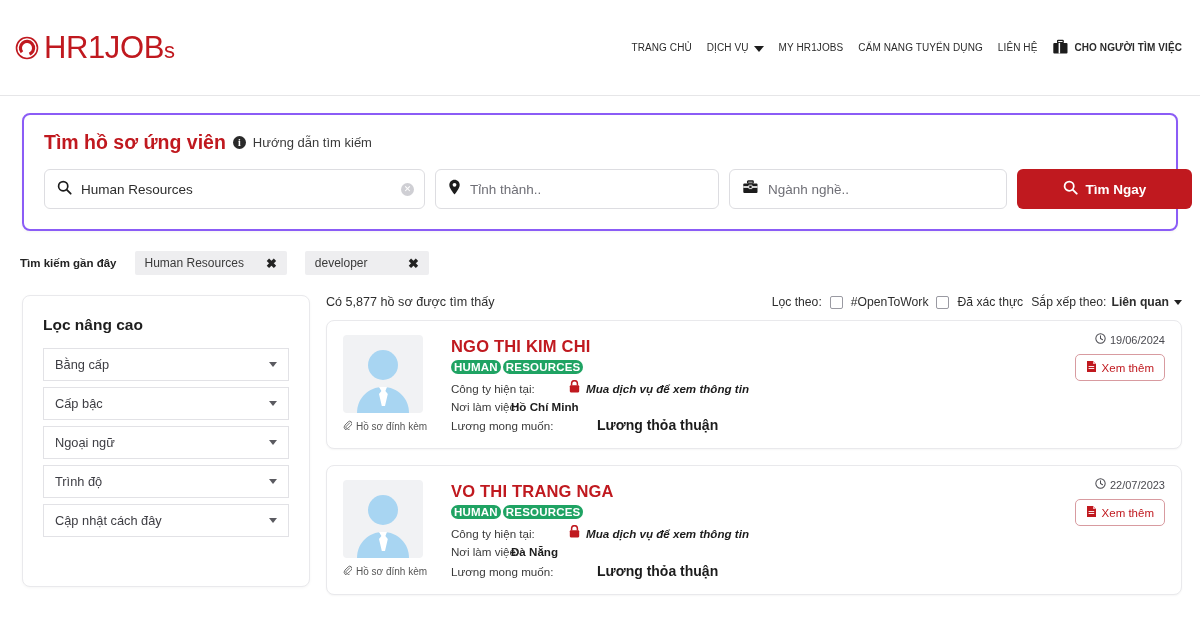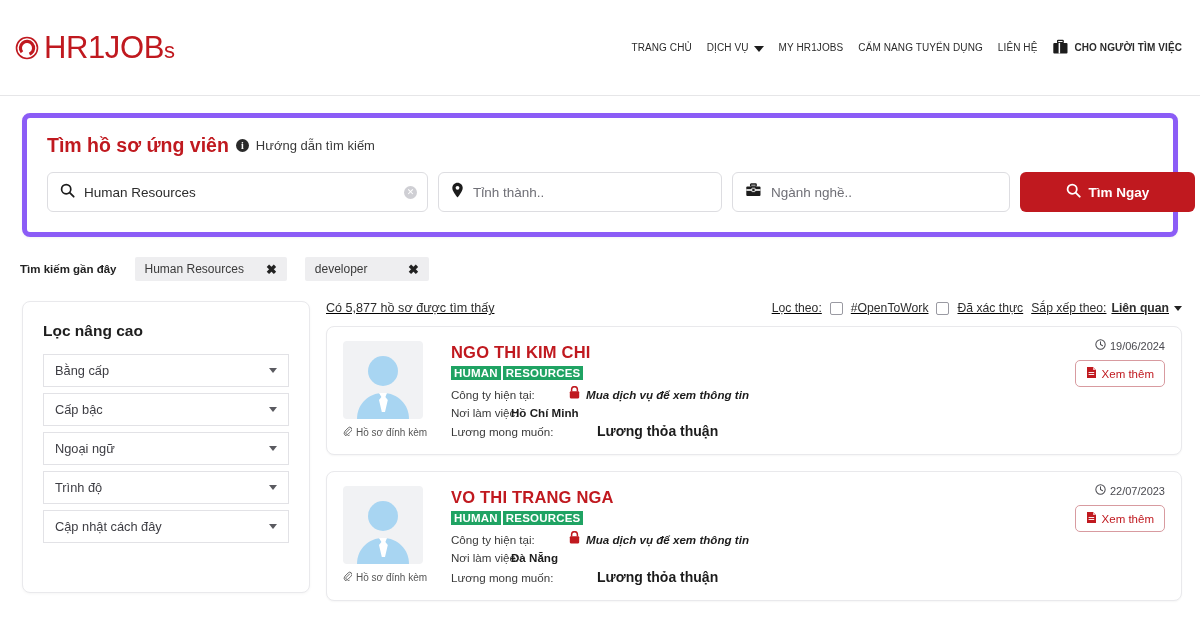--- a/index.html
+++ b/index.html
@@ -36,21 +36,21 @@
   .caret-down {
     width:0; height:0; border-left:5px solid transparent; border-right:5px solid transparent;
     border-top:6px solid #1c1c1c; display:inline-block; margin-top:2px;
   }
   .nav-item.strong { font-weight: 600; }
   .briefcase { display:inline-block; }
 
   
   .panel-wrap { padding: 17px 22px 0 22px; }
   .panel {
-    background:#ffffff; border:5px solid #8b5cf6; border-radius: 8px;
+    background:#ffffff; border:2px solid #8b5cf6; border-radius: 8px;
     box-shadow: 0 1px 3px rgba(0,0,0,.05);
     padding: 16px 20px 20px 20px;
   }
   .panel-title-row { display:flex; align-items:center; gap: 7px; margin-bottom: 15px; }
   .panel-title { font-size: 19.5px; font-weight: 700; color: #c0191f; }
   .info-ico {
     width: 13px; height: 13px; border-radius: 50%; background: #2a2a2a; color:#fff;
     font-size: 10px; font-weight:700; line-height: 13px; text-align:center;
     font-family: "Liberation Serif", serif;
   }
@@ -105,21 +105,21 @@
     display:flex; align-items:center; justify-content:space-between;
     padding: 0 11px; margin-bottom: 6px; font-size: 12.8px; color:#3d3d43;
     cursor:pointer; background:#fff;
   }
   .sel-caret {
     width:0;height:0;border-left:4.5px solid transparent;border-right:4.5px solid transparent;
     border-top:5.5px solid #5a5a60;
   }
 
   .results { flex: 1 1 auto; min-width: 0; }
-  .results-head { display:flex; align-items:center; margin-bottom: 11px; text-decoration: underline; }
+  .results-head { display:flex; align-items:center; margin-bottom: 11px; }
   .found { font-size: 12.6px; color:#2e2e2e; }
   .rh-right { margin-left:auto; display:flex; align-items:center; gap: 8px; font-size:12.2px; color:#2e2e2e;}
   .cb { width: 13px; height: 13px; border:1px solid #9a9aa2; border-radius:2px; background:#fff; cursor:pointer;}
   .sortsel { display:flex; align-items:center; gap:5px; cursor:pointer; }
   .sortsel b { font-weight:700; }
   .mini-caret { width:0;height:0;border-left:4px solid transparent;border-right:4px solid transparent;border-top:5px solid #222;}
 
   .card {
     background:#fff; border:1px solid #e9e9ec; border-radius:8px;
     padding: 14px 16px 12px 16px; margin-bottom: 16px; display:flex; gap: 16px;
@@ -133,21 +133,21 @@
   .attach { display:flex; align-items:center; gap:4px; margin-top:7px; font-size:10px; color:#555; }
 
   .info { flex: 1 1 auto; padding-top: 2px; }
   .cand-name {
     font-size: 16.5px; font-weight:700; color:#c0191f; letter-spacing:.2px;
     margin-bottom: 4px; cursor:pointer;
   }
   .tags { display:flex; gap:2px; margin-bottom: 6px; }
   .tag {
     background:#1fa363; color:#fff; font-size:11.5px; font-weight:700;
-    padding: 1px 3px; letter-spacing:.2px;
+    padding: 1px 3px; letter-spacing:.2px;border-radius:7px;
   }
   .kvtable { font-size: 11.6px; color:#2b2b2b; line-height: 1.52; }
   .kvrow { display:flex; align-items:center; }
   .kvkey { width: 118px; color:#3a3a3a; }
   .kvval { color:#1c1c1c; font-weight: 600; }
   .locked { display:flex; align-items:center; gap:6px; font-style:italic; font-weight:700; color:#1c1c1c; font-size:11.6px;}
   .sal { font-weight:600; font-size: 14px; color:#1c1c1c;margin-left:28px; }
 
   .card-right { position:absolute; right: 16px; top: 12px; text-align:right; }
   .date { font-size: 11px; color:#4a4a50; display:flex; align-items:center; gap:4px; justify-content:flex-end; }

